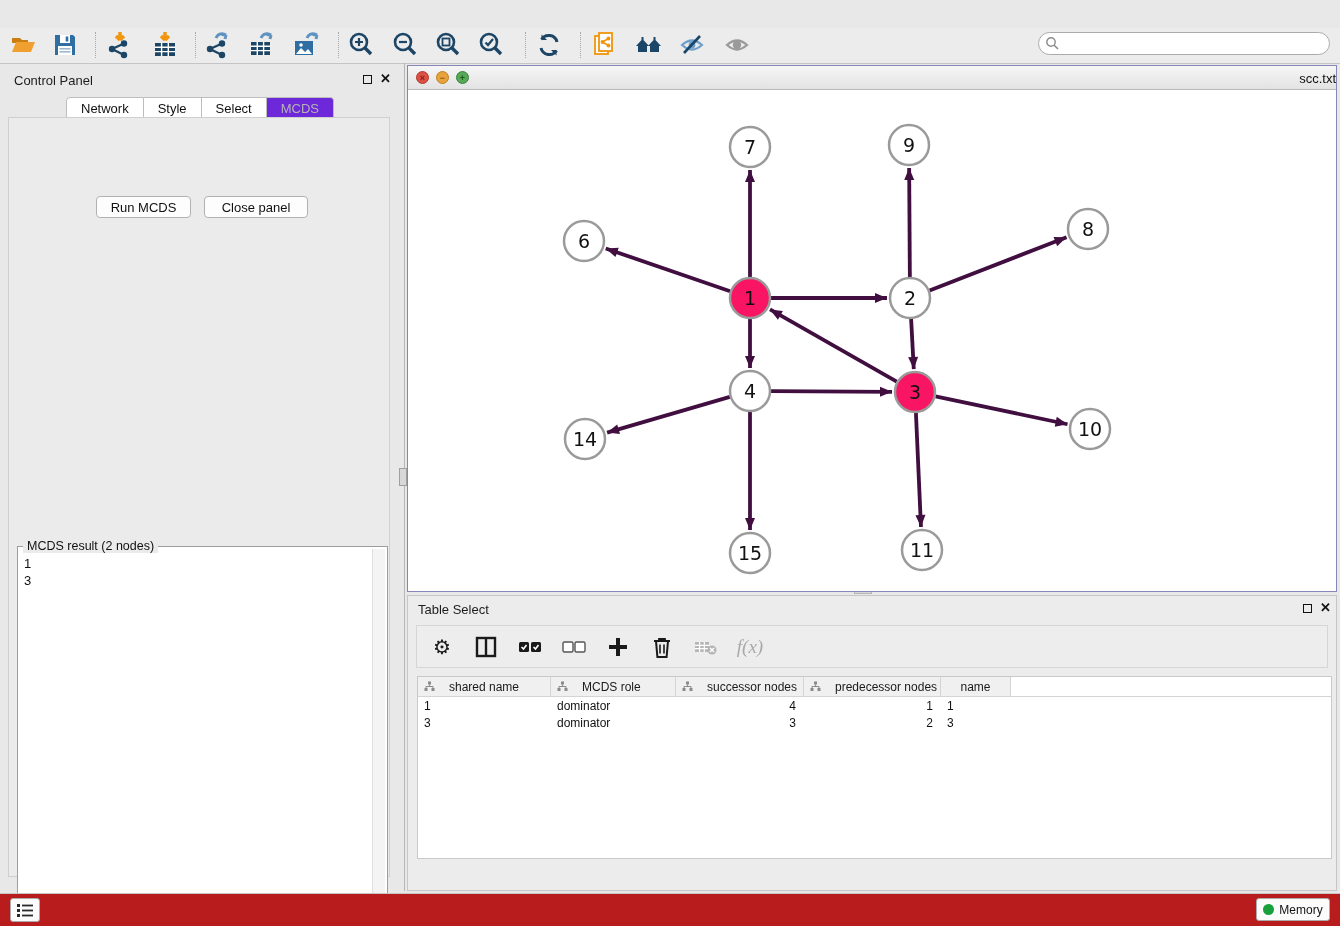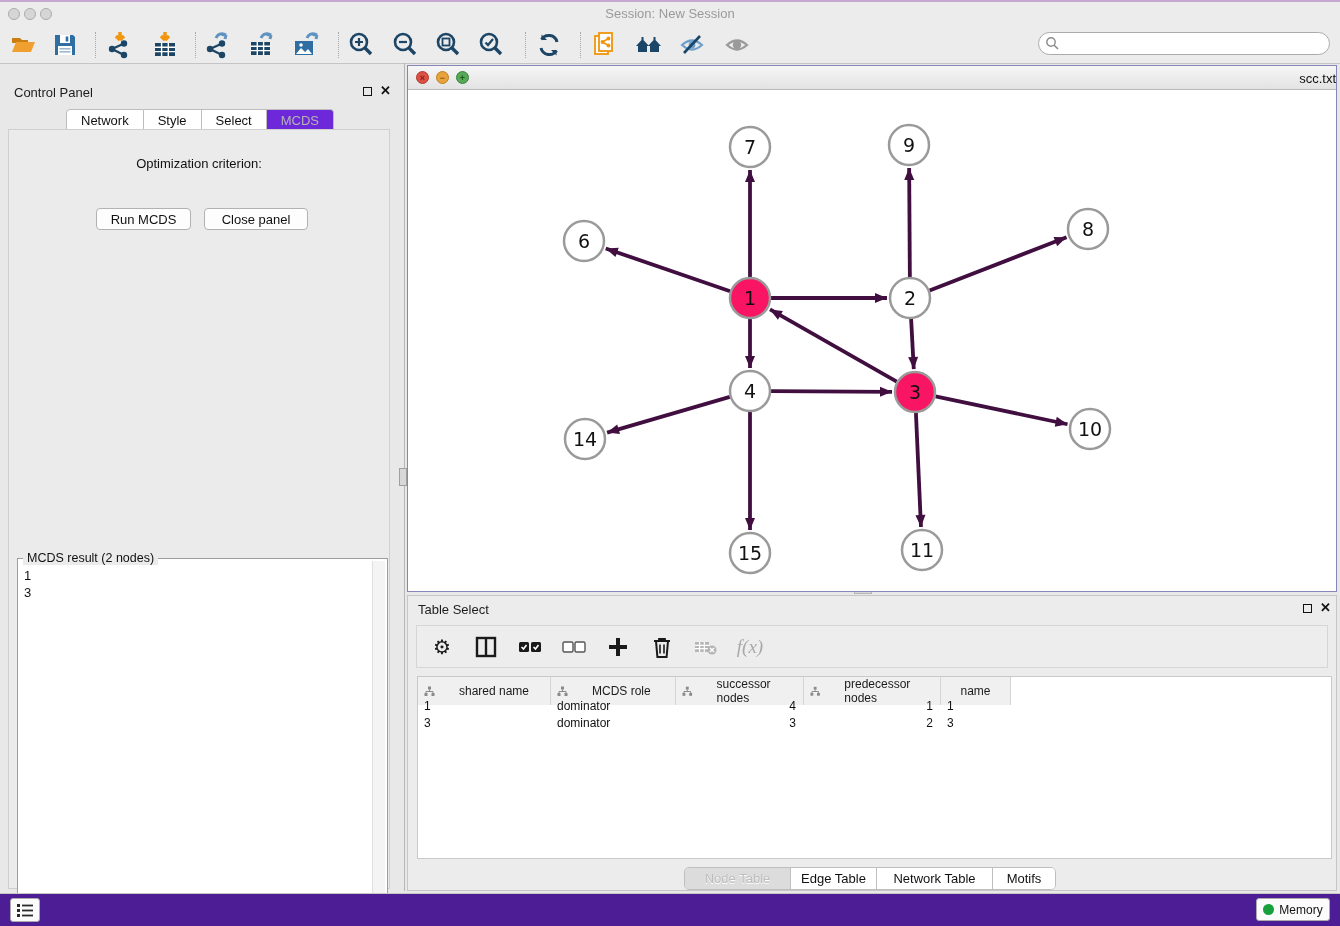--- a/index.html
+++ b/index.html
@@ -23,21 +23,21 @@
   .tb-ic{position:absolute;top:1px;width:36px;height:32px;display:flex;
          align-items:center;justify-content:center;cursor:default;}
   .tb-sep{position:absolute;top:4px;height:26px;border-left:1px dotted #a8a8a8;}
   .searchbox{position:absolute;left:1038px;top:4px;width:292px;height:23px;
              background:#fff;border:1px solid #ababab;border-radius:12px;box-sizing:border-box;
              display:flex;align-items:center;padding-left:6px;}
   .searchbox input{border:none;outline:none;flex:1;font-size:12px;background:transparent;
                    font-family:"Liberation Sans",sans-serif;}
 
   
-  .cpanel{left:2px;top:65px;width:394px;height:816px;margin-top:12px;}
+  .cpanel{left:2px;top:65px;width:394px;height:816px;}
   .panel-title{font-size:13px;color:#1c1c1c;}
   .float-ic{width:9px;height:9px;border:1.6px solid #111;box-sizing:border-box;display:inline-block;}
   .close-ic{font-size:13px;font-weight:bold;color:#111;line-height:10px;}
   .cp-tabs{position:absolute;left:64px;top:32px;display:flex;}
   .cp-tab{height:21px;line-height:21px;padding:0 14px;font-size:13px;background:#fff;
           border:1px solid #bdbdbd;border-left:none;color:#111;}
   .cp-tab:first-child{border-left:1px solid #bdbdbd;border-radius:4px 0 0 4px;}
   .cp-tab.sel{background:#6d28d9;color:#b4b4b4;border-radius:0 4px 4px 0;}
   .cp-content{position:absolute;left:6px;top:52px;width:382px;height:760px;
               background:#ebebeb;border:1px solid #cfcfcf;box-sizing:border-box;}
@@ -81,56 +81,49 @@
   .tp-toolbar{position:absolute;left:8px;top:29px;width:912px;height:43px;background:#ededed;
               border:1px solid #d6d6d6;box-sizing:border-box;display:flex;align-items:center;
               padding-left:10px;gap:14px;}
   .tp-ic{width:30px;height:30px;display:flex;align-items:center;justify-content:center;}
   .fx{font-family:"Liberation Serif",serif;font-style:italic;font-size:19px;color:#a9a9a9;}
   .dtable{position:absolute;left:9px;top:80px;width:915px;height:183px;background:#fff;
           border:1px solid #c9c9c9;box-sizing:border-box;}
   .thead{display:grid;grid-template-columns:133px 125px 128px 137px 70px 1fr;height:19px;
          border-bottom:1px solid #d4d4d4;}
   .th{background:#f0f0f0;border-right:1px solid #d4d4d4;display:flex;align-items:center;
-      gap:24px;padding-left:6px;font-size:12px;color:#1a1a1a;box-sizing:border-box;}
+      gap:14px;padding-left:6px;font-size:12px;color:#1a1a1a;box-sizing:border-box;}
   .th.center{justify-content:center;padding-left:0;}
   .th.plain{background:#fff;border-right:none;}
   .trow{display:grid;grid-template-columns:133px 125px 128px 137px 70px 1fr;height:17px;
         font-size:12px;color:#111;}
   .td{display:flex;align-items:center;padding:0 6px;box-sizing:border-box;}
   .td.r{justify-content:flex-end;padding-right:8px;}
   .tp-tabs{position:absolute;left:276px;top:271px;display:flex;border:1px solid #bfbfbf;
            border-radius:5px;overflow:hidden;height:21px;}
   .tp-tab{height:21px;line-height:21px;text-align:center;font-size:13px;background:#fff;
           color:#111;border-right:1px solid #bfbfbf;}
   .tp-tab:last-child{border-right:none;}
   .tp-tab.sel{background:#dcdcdc;color:#bdbdbd;text-shadow:0 1px 0 #fff;}
 
   
-  .statusbar{left:0;top:893px;width:1340px;height:33px;background:#4c1d95;border-top:1px solid #c6c6c6;}
+  .statusbar{left:0;top:893px;width:1340px;height:33px;background:#b91c1c;border-top:1px solid #c6c6c6;}
   .sq-btn{position:absolute;left:10px;top:4px;width:30px;height:24px;background:#fbfbfb;
           border:1px solid #ababab;border-radius:3px;box-sizing:border-box;display:flex;
           align-items:center;justify-content:center;}
   .mem-btn{position:absolute;right:10px;top:4px;width:74px;height:23px;background:#fbfbfb;
            border:1px solid #ababab;border-radius:3px;box-sizing:border-box;display:flex;
            align-items:center;justify-content:center;gap:5px;font-size:12px;color:#111;}
   .mem-dot{width:11px;height:11px;border-radius:50%;}
 </style>
 </head>
 <body>
 
 <div class="app">
 
-  <div class="abs titlebar">
-    <div class="toptint"></div>
-    <span class="tl-dot" style="left:8px"></span>
-    <span class="tl-dot" style="left:24px"></span>
-    <span class="tl-dot" style="left:40px"></span>
-    <div class="win-title">Session: New Session</div>
-  </div>
 
   <div class="abs toolbar">
     <div class="tb-ic" style="left:5px">
       <svg width="28" height="28" viewBox="0 0 28 28">
         <path d="M3 7 h8 l2 2 h6 v3 H3 z" fill="#c97f10"></path>
         <path d="M3 21 L7 11 h19 l-4 10 z" fill="#f0a030"></path>
       </svg>
     </div>
     <div class="tb-ic" style="left:47px">
       <svg width="26" height="26" viewBox="0 0 26 26">
@@ -268,21 +261,20 @@
     <span class="abs close-ic" style="left:378px;top:9px">✕</span>
 
     <div class="cp-tabs">
       <div class="cp-tab">Network</div>
       <div class="cp-tab">Style</div>
       <div class="cp-tab">Select</div>
       <div class="cp-tab sel">MCDS</div>
     </div>
 
     <div class="cp-content">
-      <div class="opt-label">Optimization criterion:</div>
       <div class="btn" style="left:87px;top:78px;width:95px">Run MCDS</div>
       <div class="btn" style="left:195px;top:78px;width:104px">Close panel</div>
 
       <div class="mcds-box">
         <span class="mcds-legend">MCDS result (2 nodes)</span>
         <div class="mcds-text">
           <div>1</div>
           <div>3</div>
         </div>
         <div class="mcds-scroll"></div>
@@ -458,26 +450,20 @@
       <div class="trow">
         <div class="td">3</div>
         <div class="td">dominator</div>
         <div class="td r">3</div>
         <div class="td r">2</div>
         <div class="td">3</div>
         <div class="td"></div>
       </div>
     </div>
 
-    <div class="tp-tabs">
-      <div class="tp-tab sel" style="width:105px">Node Table</div>
-      <div class="tp-tab" style="width:85px">Edge Table</div>
-      <div class="tp-tab" style="width:115px">Network Table</div>
-      <div class="tp-tab" style="width:62px">Motifs</div>
-    </div>
   </div>
 
   <div class="abs statusbar">
     <div class="sq-btn">
       <svg width="18" height="16" viewBox="0 0 18 16">
         <rect x="1" y="2" width="3" height="3" fill="#2a2a2a"></rect>
           <rect x="6" y="2.6" width="11" height="1.8" fill="#2a2a2a"></rect>
         <rect x="1" y="7" width="3" height="3" fill="#2a2a2a"></rect>
           <rect x="6" y="7.6" width="11" height="1.8" fill="#2a2a2a"></rect>
         <rect x="1" y="12" width="3" height="3" fill="#2a2a2a"></rect>

